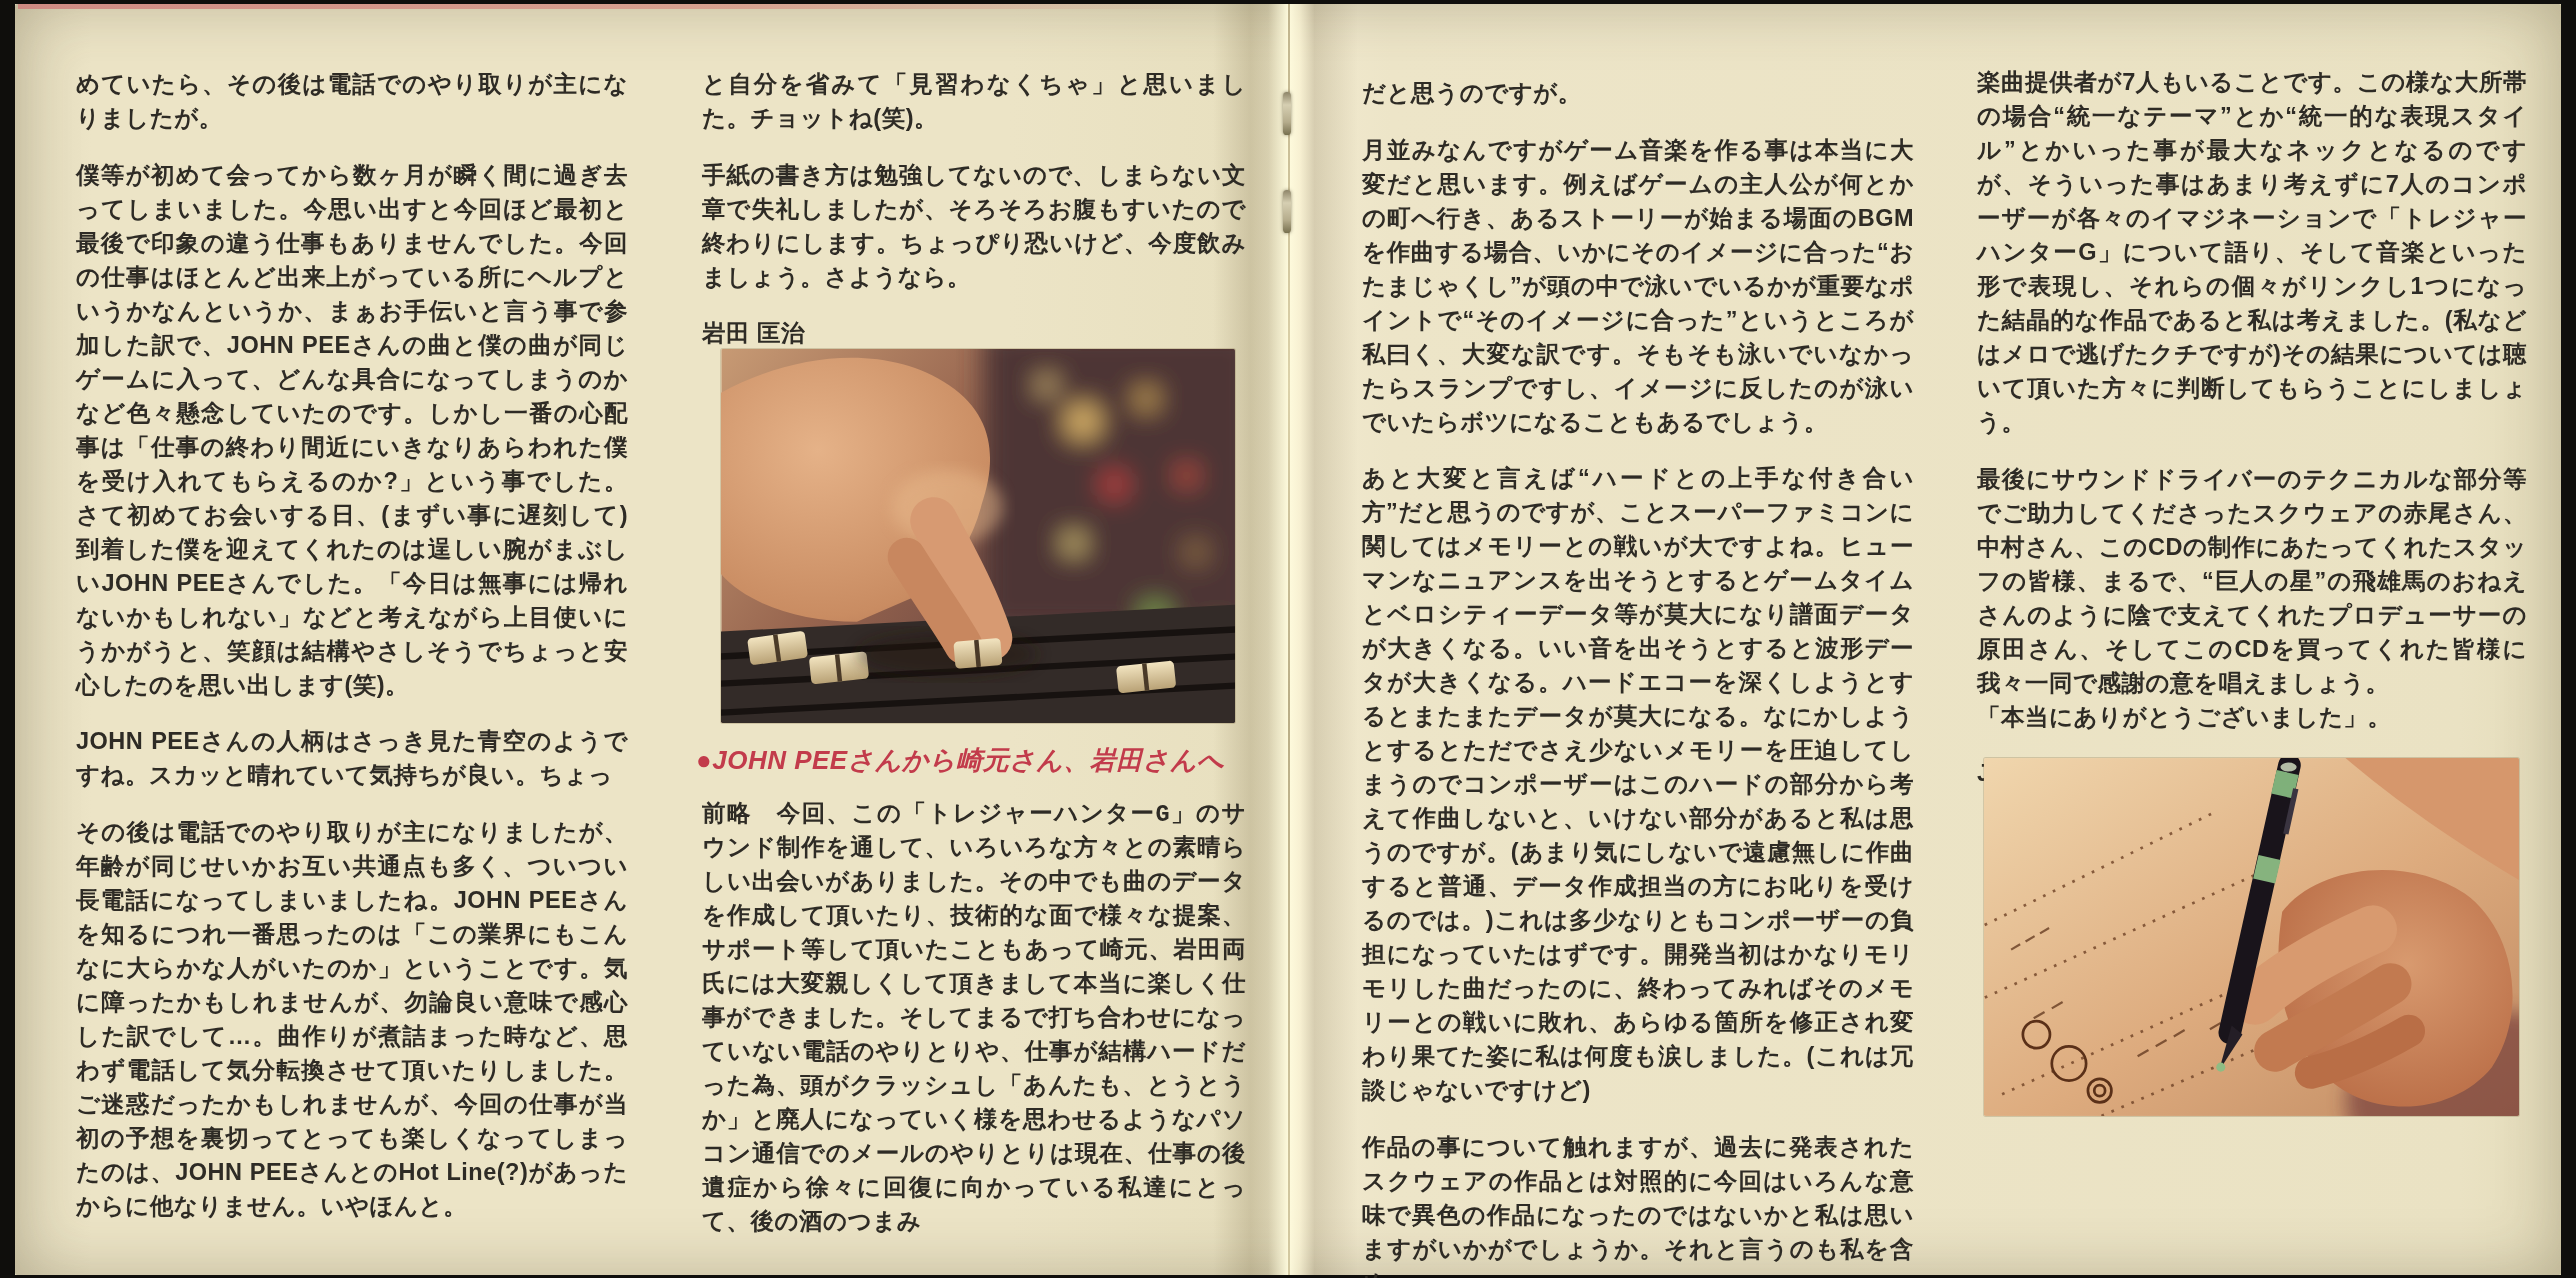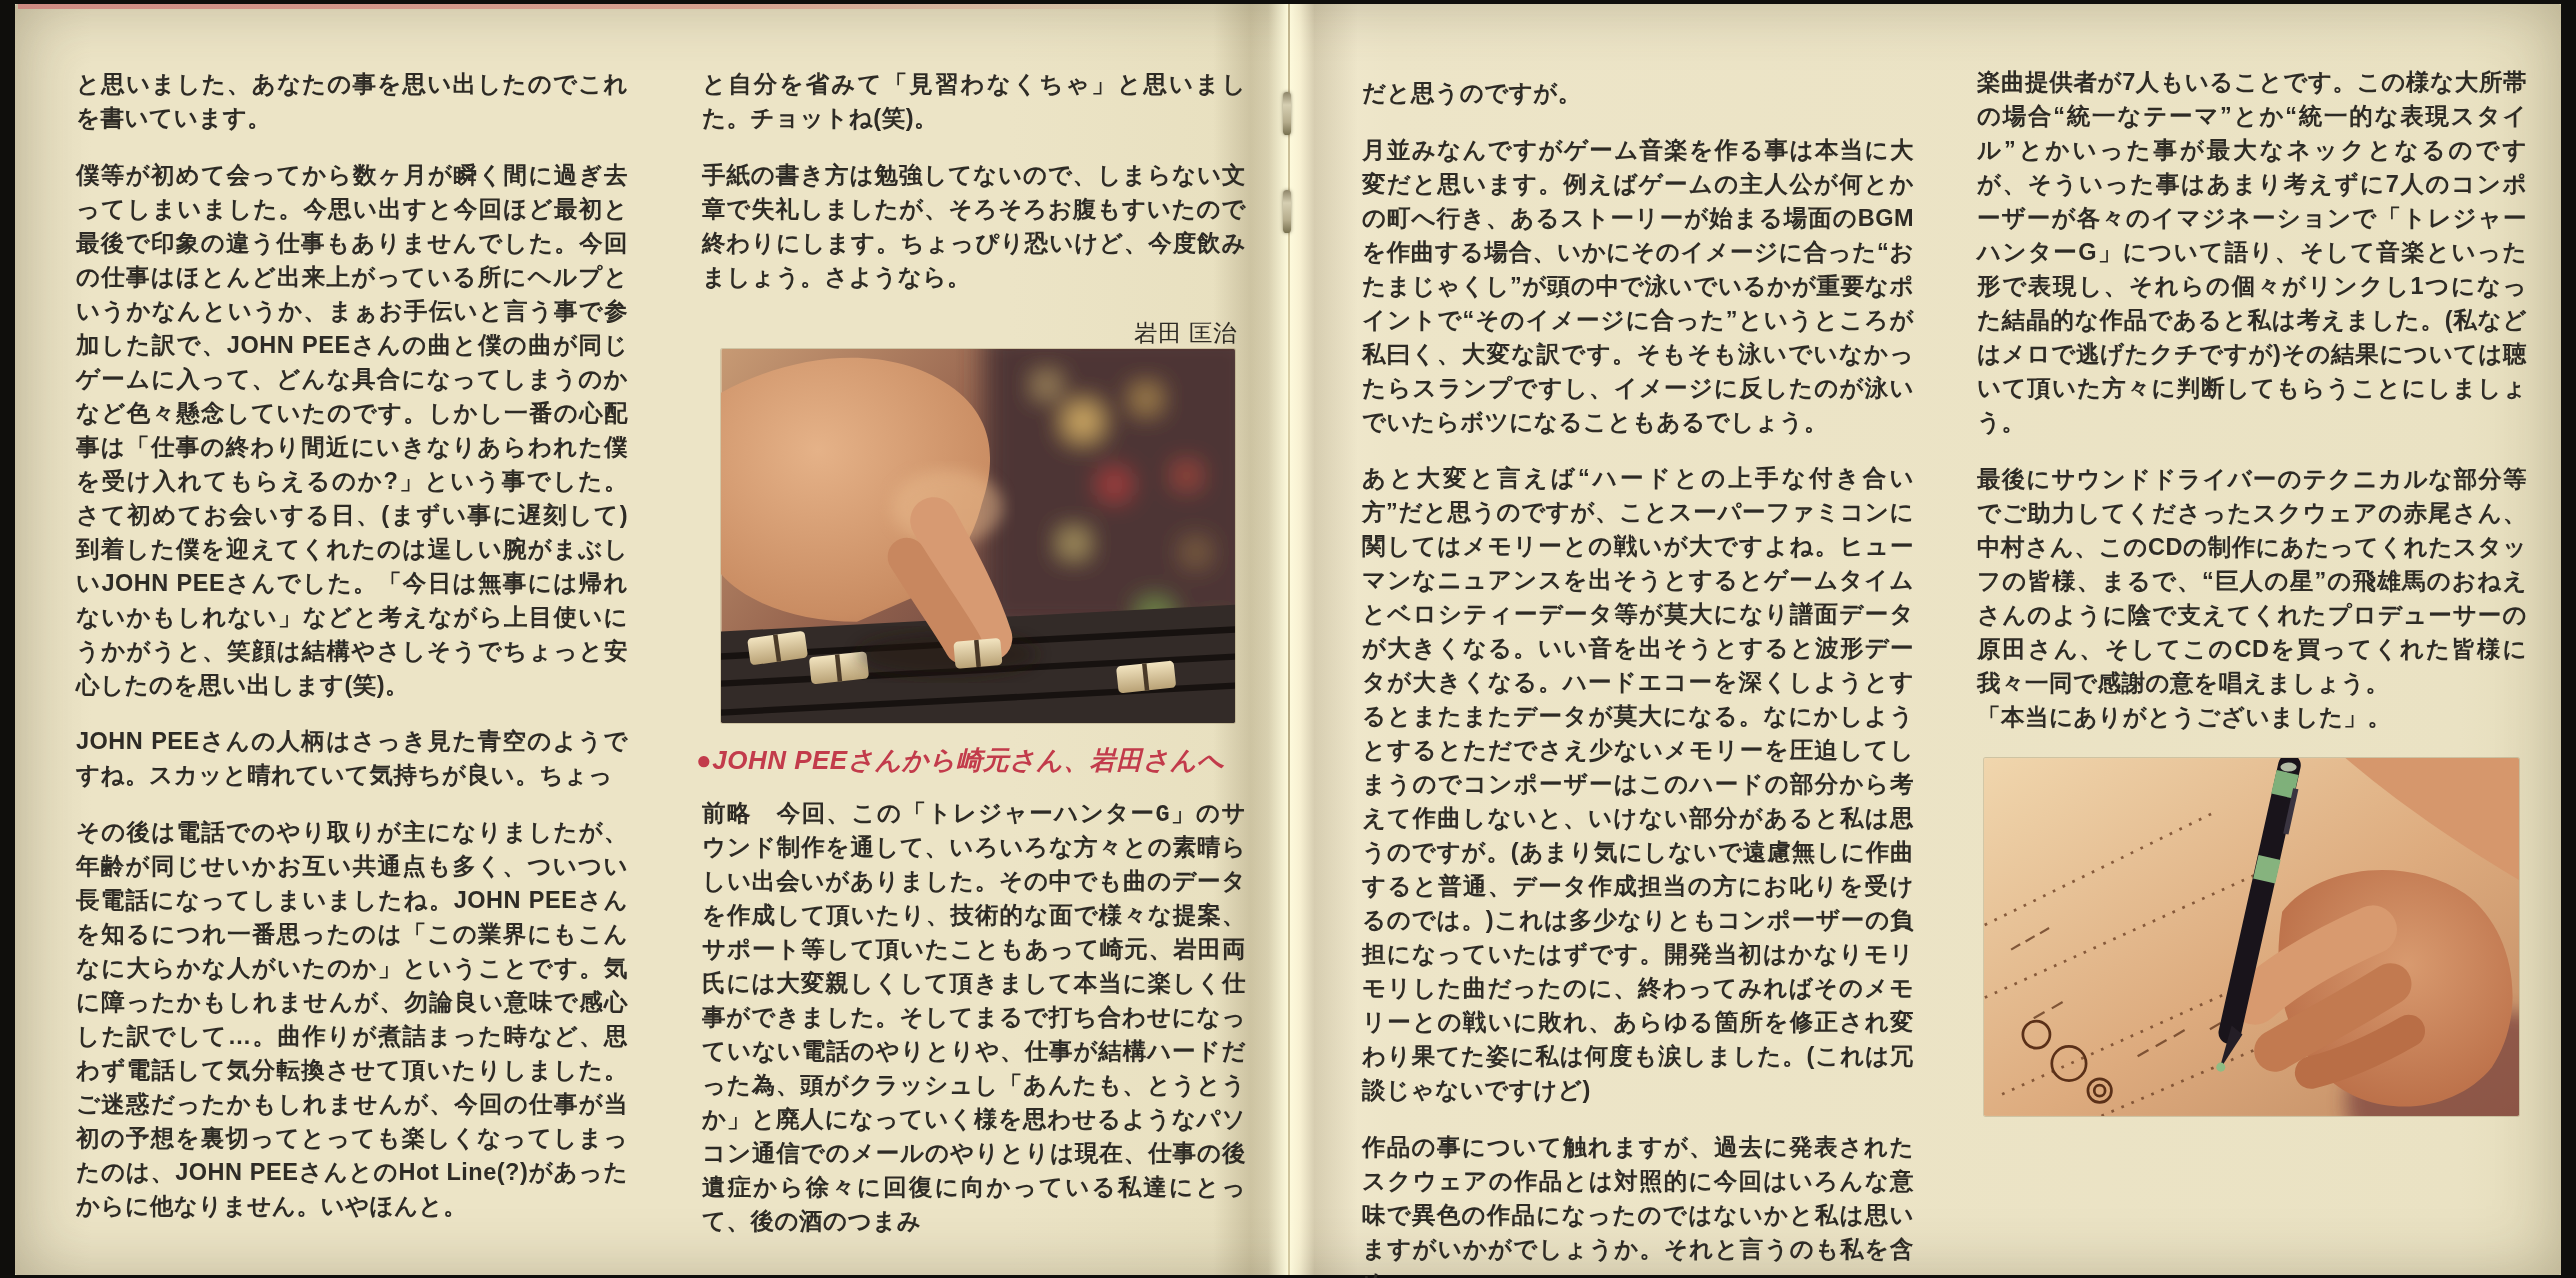--- a/index.html
+++ b/index.html
@@ -53,21 +53,21 @@
   }
   .staple.s1{top:92px;} .staple.s2{top:190px;}
 
   .col{
     position:absolute; color:var(--ink);
     font-size:23.5px; line-height:34px; font-weight:700;
     text-align:justify; letter-spacing:0.5px;
   }
   .col p{margin:0 0 22.6px 0;}
   .col p:last-child{margin-bottom:0;}
-  .sig{text-align:right; padding-right:9px; margin-top:3px; font-weight:400;}
+  .sig{padding-right:9px; margin-top:3px; font-weight:700;}
   .heading-red{
     position:absolute; color:var(--red); font-weight:700;
     font-size:26px; line-height:31px; letter-spacing:0.5px; white-space:nowrap;
   }
   .photo{position:absolute; overflow:hidden; border-radius:1.8px;
     box-shadow:0 0 0 0.9px rgba(120,100,60,.25);}
   .photo svg{display:block;}
   .quote-line{margin:0;}
 </style>
 </head>
@@ -80,21 +80,21 @@
     <div class="page page-right"></div>
   </div>
 
   <div class="top-strip"></div>
   <div class="gutter"></div>
   <div class="crease"></div>
   <div class="staple s1"></div>
   <div class="staple s2"></div>
 
   <div class="col" style="left:76px; top:67px; width:552px;">
-    <p>と思いました、あなたの事を思い出したのでこれを書いています。</p>
+    <p>めていたら、その後は電話でのやり取りが主になりましたが。</p>
     <p>僕等が初めて会ってから数ヶ月が瞬く間に過ぎ去ってしまいました。今思い出すと今回ほど最初と最後で印象の違う仕事もありませんでした。今回の仕事はほとんど出来上がっている所にヘルプというかなんというか、まぁお手伝いと言う事で参加した訳で、JOHN PEEさんの曲と僕の曲が同じゲームに入って、どんな具合になってしまうのかなど色々懸念していたのです。しかし一番の心配事は「仕事の終わり間近にいきなりあらわれた僕を受け入れてもらえるのか?」という事でした。さて初めてお会いする日、(まずい事に遅刻して)到着した僕を迎えてくれたのは逞しい腕がまぶしいJOHN PEEさんでした。「今日は無事には帰れないかもしれない」などと考えながら上目使いにうかがうと、笑顔は結構やさしそうでちょっと安心したのを思い出します(笑)。</p>
     <p>JOHN PEEさんの人柄はさっき見た青空のようですね。スカッと晴れていて気持ちが良い。ちょっ</p>
     <p>その後は電話でのやり取りが主になりましたが、年齢が同じせいかお互い共通点も多く、ついつい長電話になってしまいましたね。JOHN PEEさんを知るにつれ一番思ったのは「この業界にもこんなに大らかな人がいたのか」ということです。気に障ったかもしれませんが、勿論良い意味で感心した訳でして…。曲作りが煮詰まった時など、思わず電話して気分転換させて頂いたりしました。ご迷惑だったかもしれませんが、今回の仕事が当初の予想を裏切ってとっても楽しくなってしまったのは、JOHN PEEさんとのHot Line(?)があったからに他なりません。いやほんと。</p>
   </div>
 
   <div class="col" style="left:702px; top:67px; width:544px;">
     <p>と自分を省みて「見習わなくちゃ」と思いました。チョットね(笑)。</p>
     <p>手紙の書き方は勉強してないので、しまらない文章で失礼しましたが、そろそろお腹もすいたので終わりにします。ちょっぴり恐いけど、今度飲みましょう。さようなら。</p>
     <div class="sig">岩田 匡治</div>
   </div>

